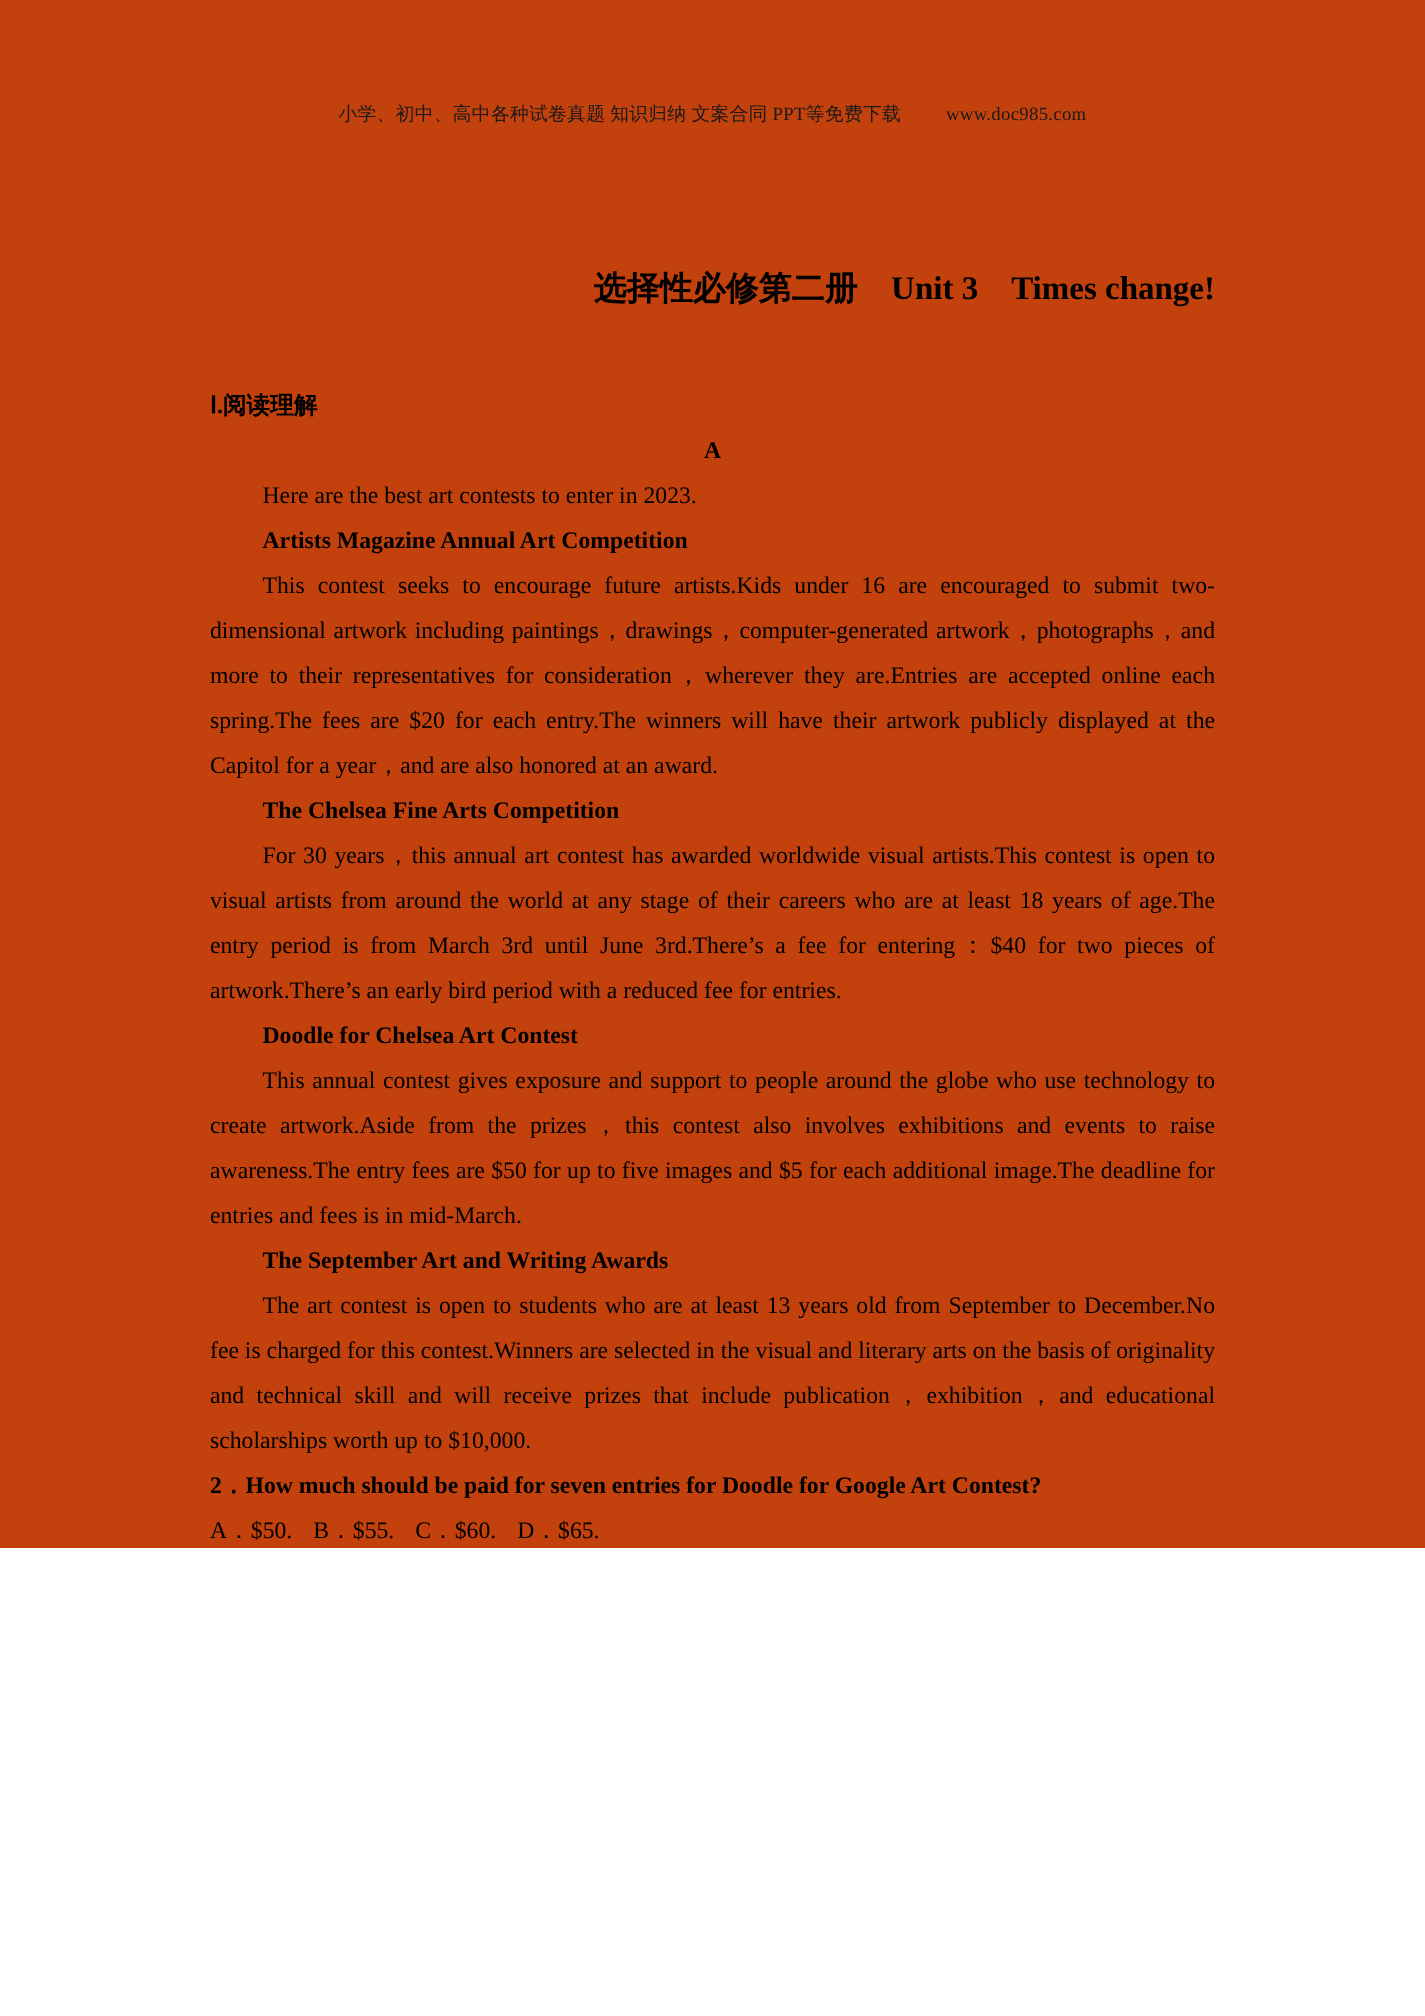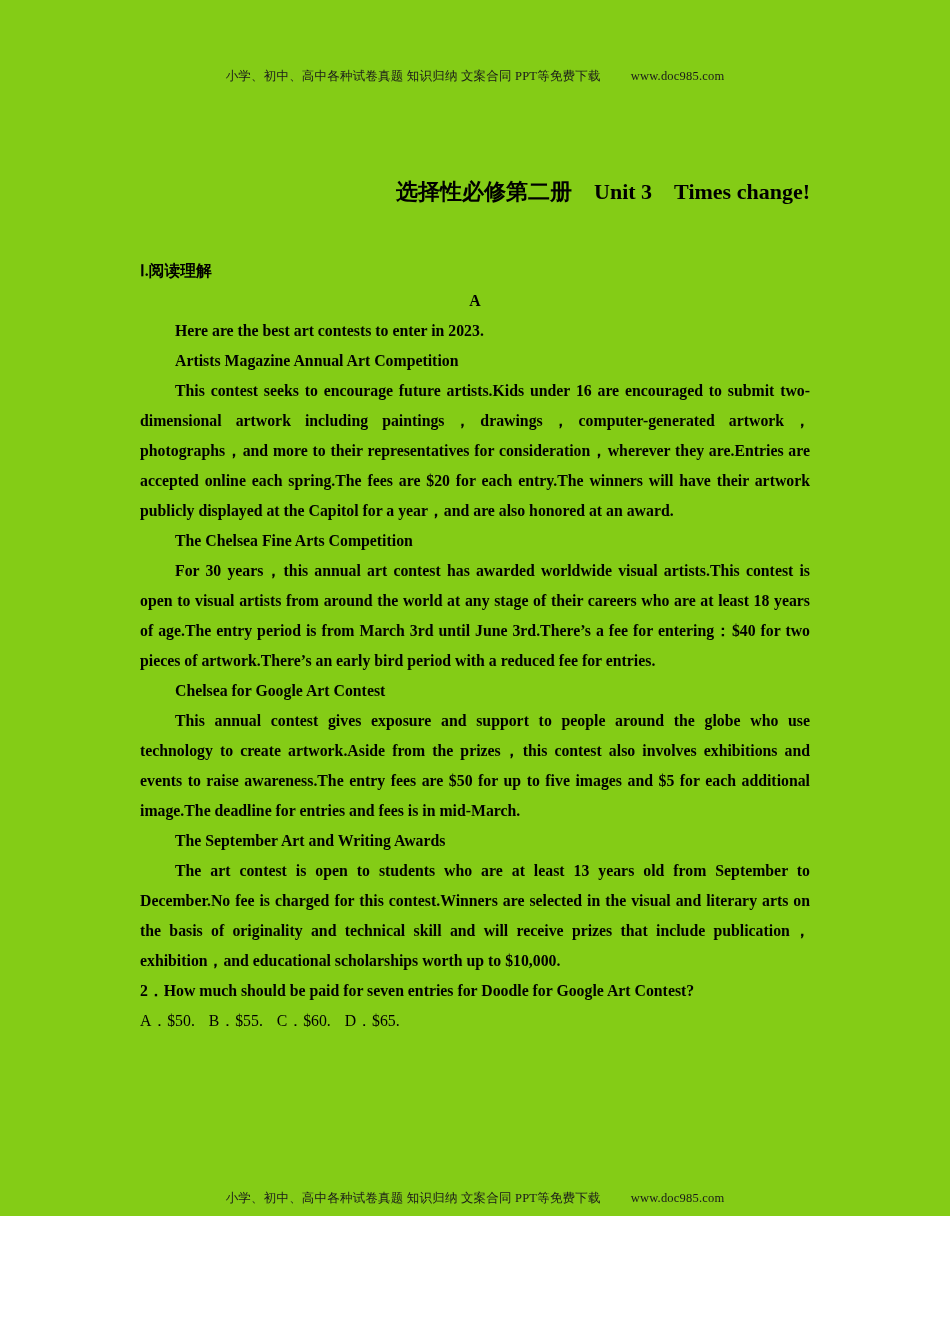--- a/index.html
+++ b/index.html
@@ -1,36 +1,36 @@
 <!DOCTYPE html>
 <html><head>
 <meta charset="utf-8">
 <style>
   html,body{margin:0;padding:0;}
   body{
     width:950px;height:1344px;background:#ffffff;color:#000;
     font-family:"Liberation Serif","DejaVu Serif",serif;
   }
-  .doc{position:relative;width:950px;height:1216px;overflow:hidden;background:#84cc16;}
+  .doc{position:relative;width:950px;height:1032px;overflow:hidden;background:#c2410c;}
   .hf{position:absolute;left:0;width:950px;text-align:center;font-size:12.5px;color:#1a1a1a;letter-spacing:0.2px;}
   .header{top:68px;}
   .footer{top:1190px;}
   .hf-url{margin-left:30px;}
   .content{
     position:absolute;left:140px;top:0;width:670px;
     font-size:15.8px;line-height:30px;color:#000;
   }
   .title{
     font-size:22px;font-weight:bold;text-align:right;
     margin:176px 0 48px 0;line-height:32px;
     font-family:"Liberation Serif","DejaVu Serif",serif;
   }
   .sec{font-weight:bold;margin:0;font-family:Liberation Serif, serif;}
   .passage-label{font-weight:bold;text-align:center;margin:0;}
-  .para{margin:0;text-indent:35px;font-weight:bold;}
+  .para{margin:0;text-indent:35px;}
   .just{text-align:justify;text-justify:inter-word;}
   .bold{font-weight:bold;}
   .qstem{font-weight:bold;margin:0;}
   .opt{margin:0;}
   .inline-opts{margin:0;}
   .iopt{margin-right:14px;}
 </style>
 </head>
 <body>
 
@@ -49,21 +49,21 @@
     <p class="passage-label">A</p>
 
     <p class="para">Here are the best art contests to enter in 2023.</p>
 
     <p class="para bold">Artists Magazine Annual Art Competition</p>
     <p class="para just">This contest seeks to encourage future artists.Kids under 16 are encouraged to submit two-dimensional artwork including paintings，drawings，computer-generated artwork，photographs，and more to their representatives for consideration，wherever they are.Entries are accepted online each spring.The fees are $20 for each entry.The winners will have their artwork publicly displayed at the Capitol for a year，and are also honored at an award.</p>
 
     <p class="para bold">The Chelsea Fine Arts Competition</p>
     <p class="para just">For 30 years，this annual art contest has awarded worldwide visual artists.This contest is open to visual artists from around the world at any stage of their careers who are at least 18 years of age.The entry period is from March 3rd until June 3rd.There’s a fee for entering：$40 for two pieces of artwork.There’s an early bird period with a reduced fee for entries.</p>
 
-    <p class="para bold">Chelsea for Google Art Contest</p>
+    <p class="para bold">Doodle for Chelsea Art Contest</p>
     <p class="para just">This annual contest gives exposure and support to people around the globe who use technology to create artwork.Aside from the prizes，this contest also involves exhibitions and events to raise awareness.The entry fees are $50 for up to five images and $5 for each additional image.The deadline for entries and fees is in mid-March.</p>
 
     <p class="para bold">The September Art and Writing Awards</p>
     <p class="para just">The art contest is open to students who are at least 13 years old from September to December.No fee is charged for this contest.Winners are selected in the visual and literary arts on the basis of originality and technical skill and will receive prizes that include publication，exhibition，and educational scholarships worth up to $10,000.</p>
 
 
     <div class="question">
       <p class="qstem">2．How much should be paid for seven entries for Doodle for Google Art Contest?</p>
       <p class="opt inline-opts">
         <span class="iopt">A．$50.</span><span class="iopt">B．$55.</span><span class="iopt">C．$60.</span><span class="iopt">D．$65.</span>

